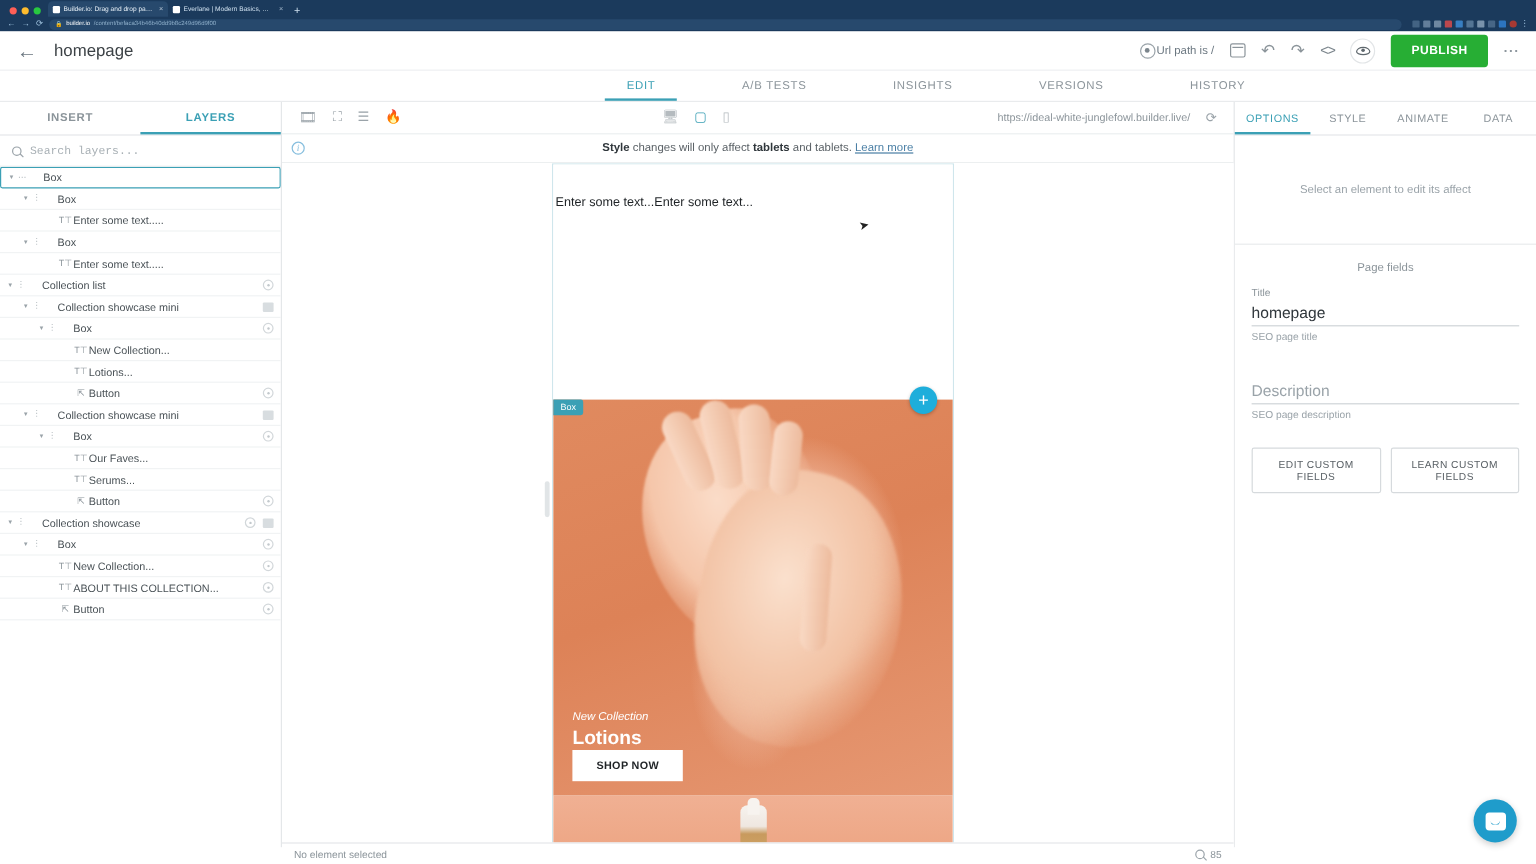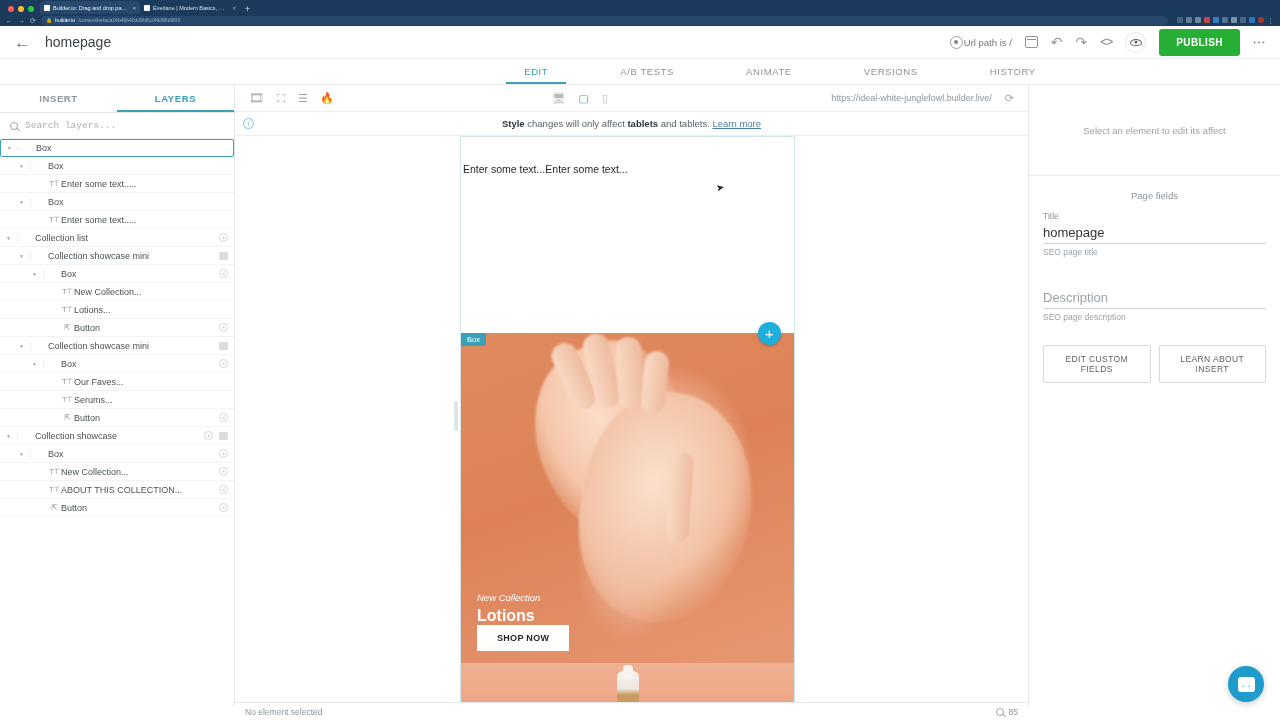--- a/index.html
+++ b/index.html
@@ -309,21 +309,21 @@
           <span class="eye-ic"></span>
         </span>
       <button class="publish-btn">PUBLISH</button>
       <span class="kebab">⋮</span>
     </div>
   </div>
 
   <div class="main-tabs">
     <div class="mtab active">EDIT</div>
     <div class="mtab">A/B TESTS</div>
-    <div class="mtab">ANIMATE</div>
+    <div class="mtab">INSIGHTS</div>
     <div class="mtab">VERSIONS</div>
     <div class="mtab">HISTORY</div>
   </div>
 
   <div class="body-row">
 
     <div class="left-panel">
       <div class="lp-tabs">
         <div class="lp-tab">INSERT</div>
         <div class="lp-tab active">LAYERS</div>
@@ -555,39 +555,45 @@
           </div>
           <div class="hero2">
             <div class="bottle"></div>
           </div>
         </div>
         <div class="canvas-gutter-r" style="flex:1"></div>
       </div>
     </div>
 
     <div class="right-panel">
+      <div class="rp-tabs">
+        <div class="rp-tab active">OPTIONS</div>
+        <div class="rp-tab">STYLE</div>
+        <div class="rp-tab">ANIMATE</div>
+        <div class="rp-tab">DATA</div>
+      </div>
       <div class="rp-empty">Select an element to edit its affect</div>
       <div class="rp-divider"></div>
       <div class="page-fields-title">Page fields</div>
 
 
       <div class="field-block">
         <div class="field-label">Title</div>
         <input class="field-input big" value="homepage" style="">
         <div class="field-hint">SEO page title</div>
       </div>
 
       <div class="field-block" style="margin-top:22px">
         <input class="field-input big" placeholder="Description" style="">
         <div class="field-hint">SEO page description</div>
       </div>
 
       <div class="fields-btns">
         <button class="field-btn">EDIT CUSTOM FIELDS</button>
-        <button class="field-btn">LEARN ABOUT INSERT</button>
+        <button class="field-btn">LEARN CUSTOM FIELDS</button>
       </div>
     </div>
   </div>
 
   <div class="statusbar">
     <span>No element selected</span>
     <div class="sb-spacer"></div>
     <div class="sb-zoom">
       <span class="search-ic"></span>
       <span>85</span>

